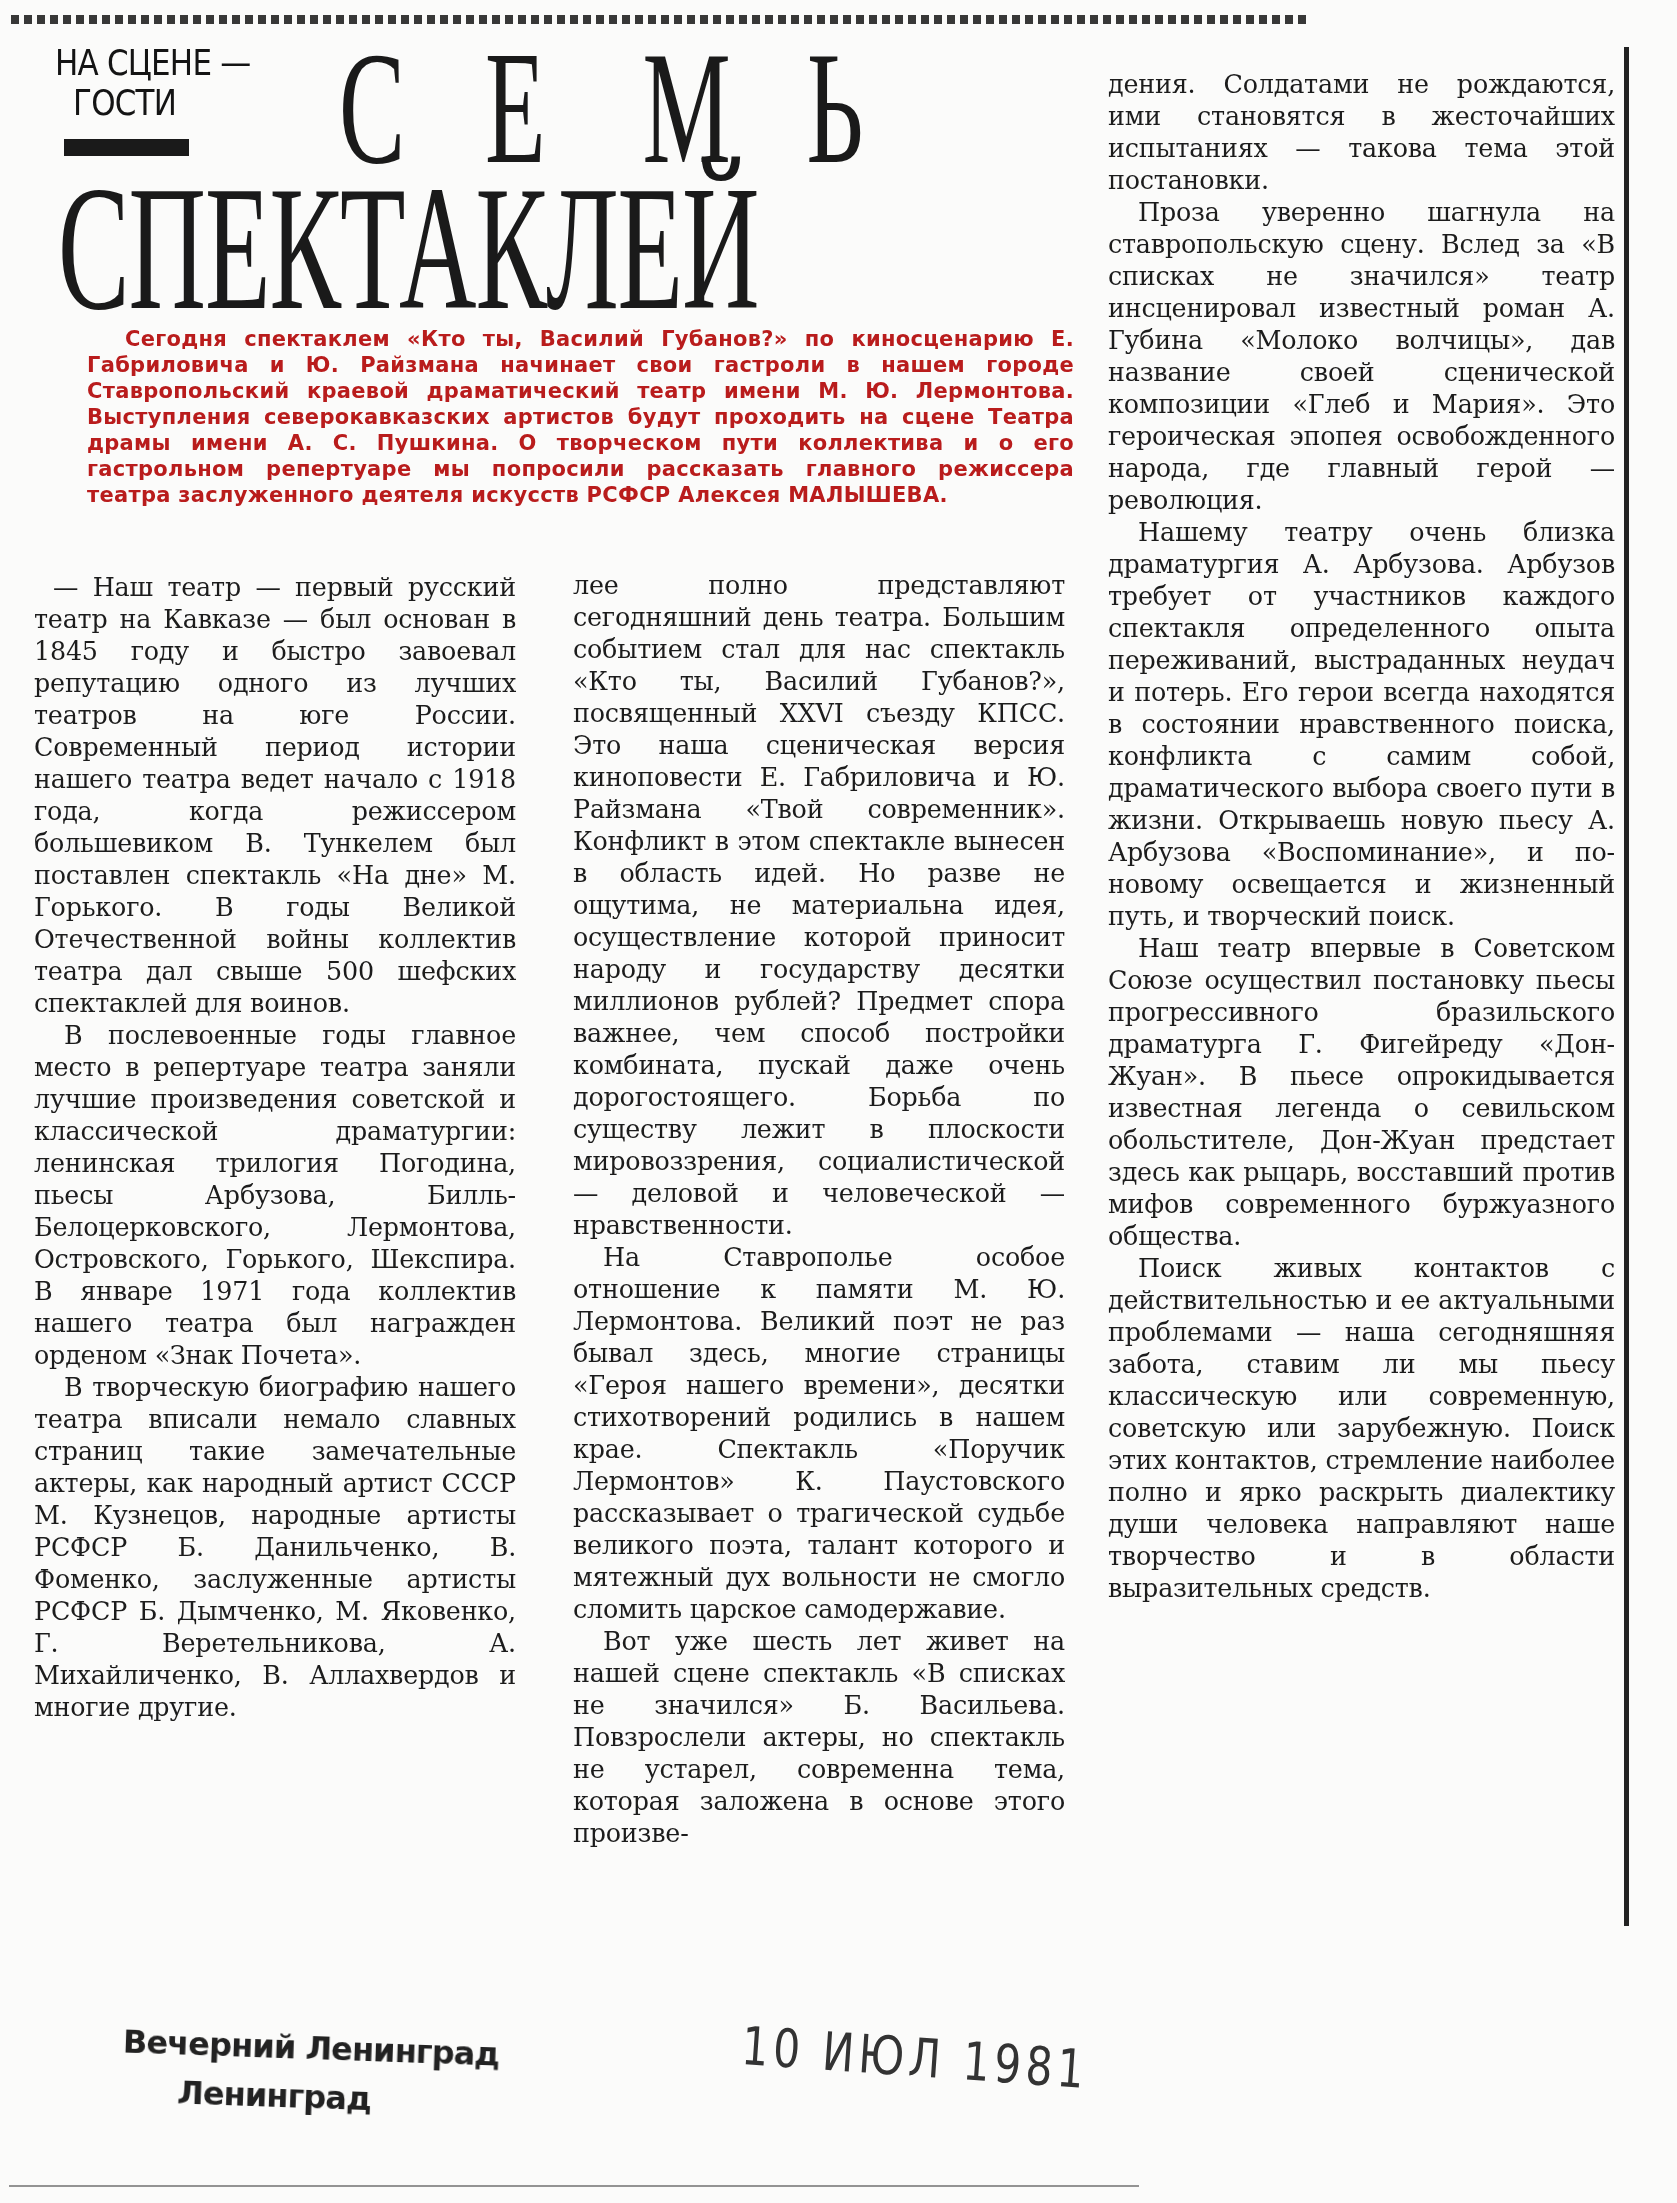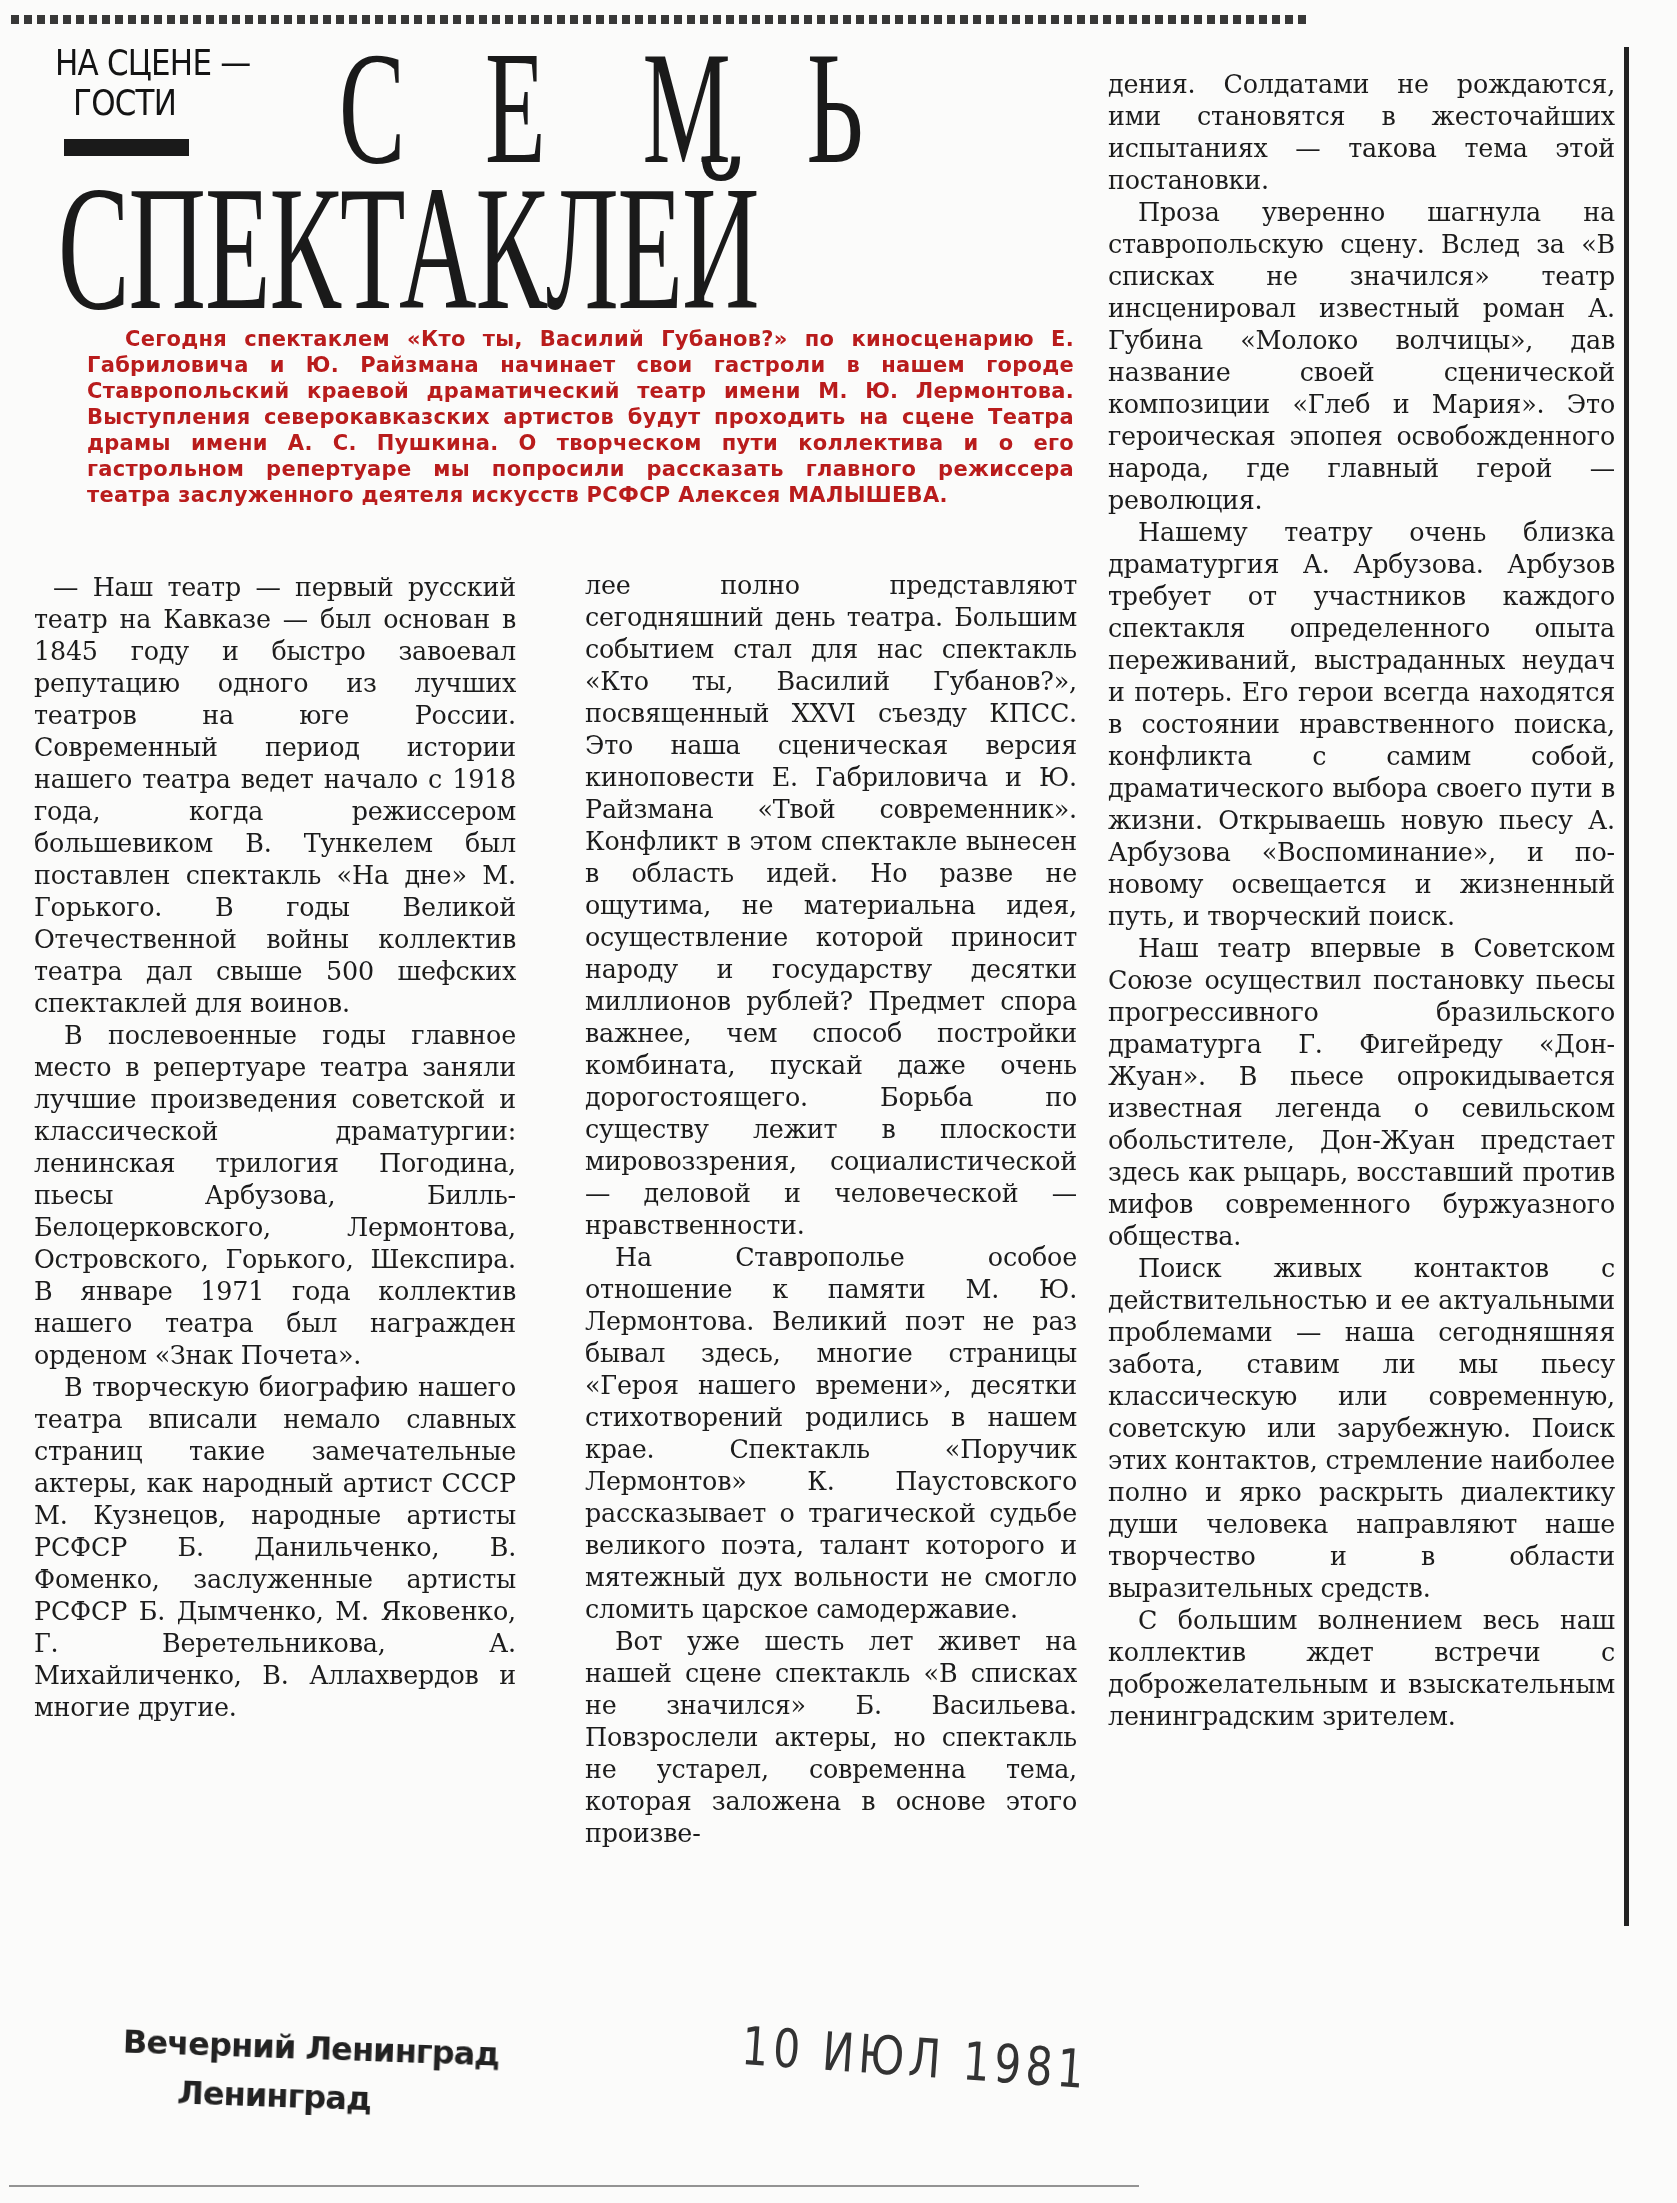--- a/index.html
+++ b/index.html
@@ -40,21 +40,21 @@
     line-height: 26px; text-align: justify; text-indent: 38px; letter-spacing: 0.3px;
     color: #b91c1c;
   }
   .col {
     position: absolute; font-family: "DejaVu Serif", serif; font-size: 25.4px;
     line-height: 32px; text-align: justify; color: #1c1c1c; letter-spacing: -0.2px;
   }
   .col p { margin: 0; text-indent: 30px; }
   .col p.cont { text-indent: 0; }
   .col1 { left: 34px; top: 571px; width: 482px; }
-  .col2 { left: 573px; top: 569px; width: 492px; margin-left: 12px; }
+  .col2 { left: 573px; top: 569px; width: 492px; }
   .col3 { left: 1100px; top: 68px; width: 507px; margin-left: 8px; }
   .stamp-paper {
     left: 122px; top: 2024px; font-family: "DejaVu Sans", sans-serif; font-weight: bold;
     font-size: 32px; line-height: 49px; color: #222; transform: rotate(2deg);
     filter: blur(0.6px); letter-spacing: -0.9px;
   }
   .stamp-paper .l2 { display: block; padding-left: 56px; }
   .stamp-date {
     left: 744px; top: 2015px; font-family: "DejaVu Sans", sans-serif; font-size: 53px;
     color: #333; transform: rotate(4deg) scaleX(.8); transform-origin: left top;
@@ -95,21 +95,20 @@
   <p>На Ставрополье особое отношение к памяти М. Ю. Лермонтова. Великий поэт не раз бывал здесь, многие страницы «Героя нашего времени», десятки стихотворений родились в нашем крае. Спектакль «Поручик Лермонтов» К. Паустовского рассказывает о трагической судьбе великого поэта, талант которого и мятежный дух вольности не смогло сломить царское самодержавие.</p>
   <p>Вот уже шесть лет живет на нашей сцене спектакль «В списках не значился» Б. Васильева. Повзрослели актеры, но спектакль не устарел, современна тема, которая заложена в основе этого произве-</p>
 </div>
 
 <div class="col col3">
   <p class="cont">дения. Солдатами не рождаются, ими становятся в жесточайших испытаниях — такова тема этой постановки.</p>
   <p>Проза уверенно шагнула на ставропольскую сцену. Вслед за «В списках не значился» театр инсценировал известный роман А. Губина «Молоко волчицы», дав название своей сценической композиции «Глеб и Мария». Это героическая эпопея освобожденного народа, где главный герой — революция.</p>
   <p>Нашему театру очень близка драматургия А. Арбузова. Арбузов требует от участников каждого спектакля определенного опыта переживаний, выстраданных неудач и потерь. Его герои всегда находятся в состоянии нравственного поиска, конфликта с самим собой, драматического выбора своего пути в жизни. Открываешь новую пьесу А. Арбузова «Воспоминание», и по-новому освещается и жизненный путь, и творческий поиск.</p>
   <p>Наш театр впервые в Советском Союзе осуществил постановку пьесы прогрессивного бразильского драматурга Г. Фигейреду «Дон-Жуан». В пьесе опрокидывается известная легенда о севильском обольстителе, Дон-Жуан предстает здесь как рыцарь, восставший против мифов современного буржуазного общества.</p>
   <p>Поиск живых контактов с действительностью и ее актуальными проблемами — наша сегодняшняя забота, ставим ли мы пьесу классическую или современную, советскую или зарубежную. Поиск этих контактов, стремление наиболее полно и ярко раскрыть диалектику души человека направляют наше творчество и в области выразительных средств.</p>
-  <p>С большим волнением весь наш коллектив ждет встречи с доброжелательным и взыскательным ленинградским зрителем.</p>
 </div>
 
 <div class="abs stamp-paper">
   <span>Вечерний Ленинград</span>
   <span class="l2">Ленинград</span>
 </div>
 <div class="abs stamp-date">10 ИЮЛ 1981</div>
 
 
 </body></html>

